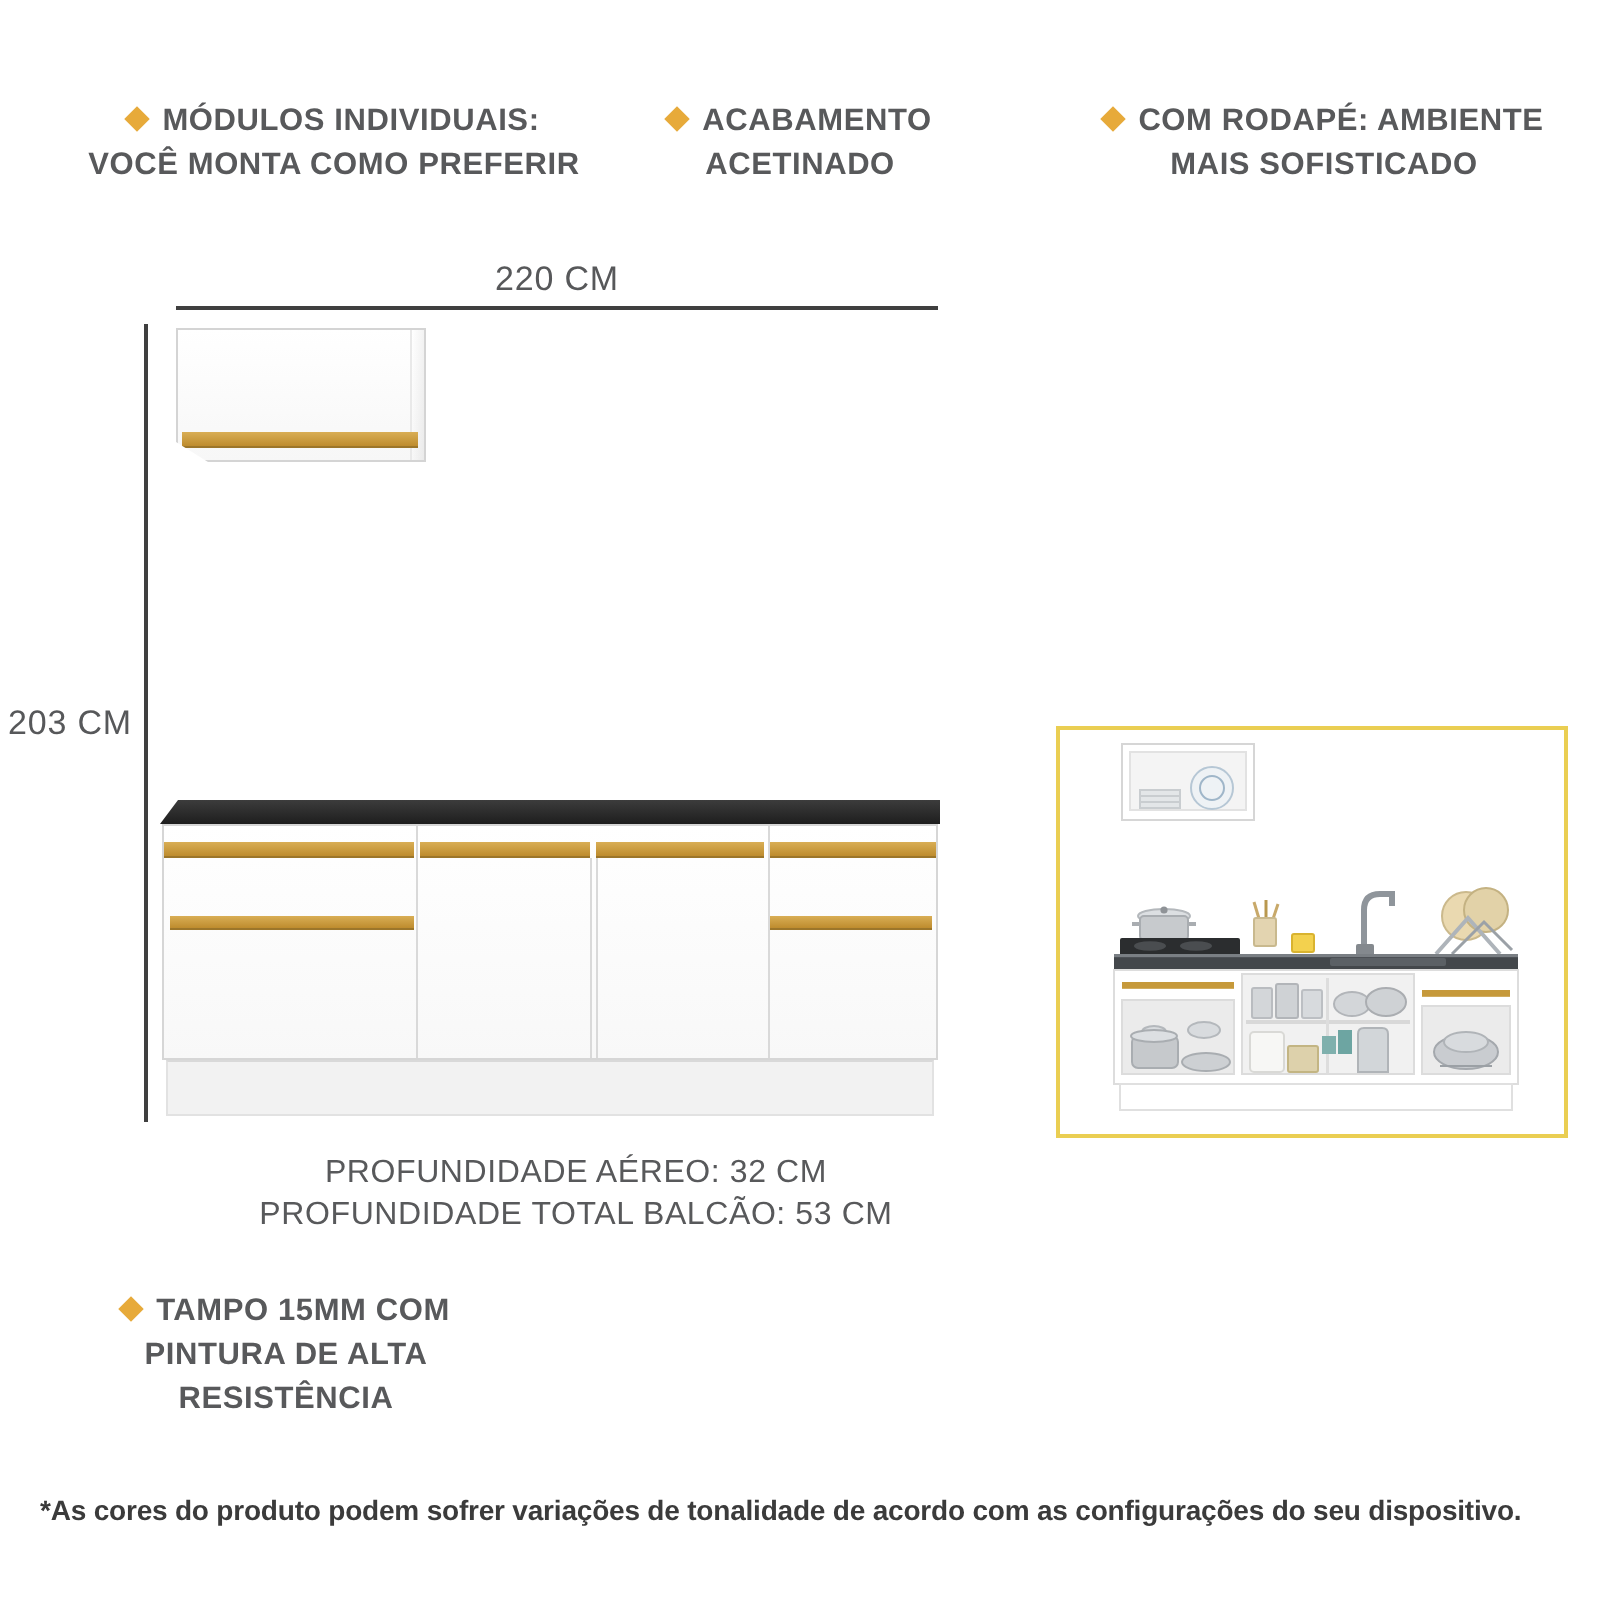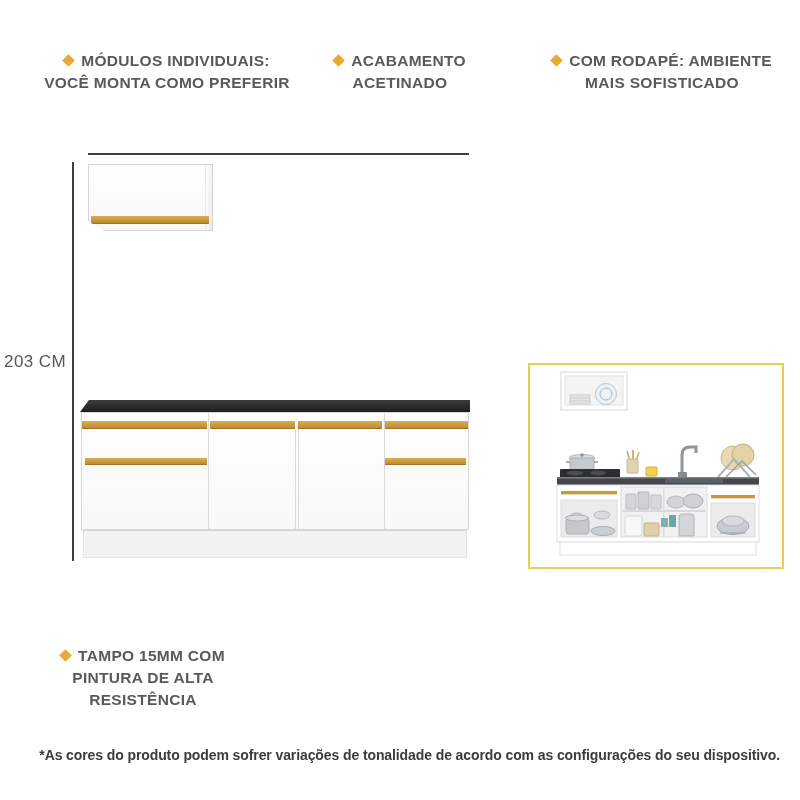--- a/index.html
+++ b/index.html
@@ -45,21 +45,21 @@
   #plinth{position:absolute;left:83px;top:530px;width:384px;height:28px;
     background:#f2f2f2;border:1px solid #e2e2e2;border-top-color:#d9d9d9;}
 
   #depth-notes{position:absolute;left:88px;top:576px;width:400px;text-align:center;
     color:var(--text);font-size:16px;line-height:21px;letter-spacing:.3px;white-space:pre-line;}
 
   #photo-panel{position:absolute;left:528px;top:363px;width:256px;height:206px;
     border:2px solid var(--photo-border);background:#fff;}
   #photo-panel svg{display:block;width:100%;height:100%;}
 
-  #disclaimer{position:absolute;left:20px;right:20px;top:747px;text-align:right;
+  #disclaimer{position:absolute;left:20px;right:20px;top:747px;text-align:left;
     color:var(--disc);font-weight:bold;font-size:14px;letter-spacing:-.1px;}
 </style>
 </head>
 <body>
 
 <div id="stage">
 
   <div class="feature" style="left:31px;top:50px;width:272px;">
     <span class="diamond"></span><span class="txt">MÓDULOS INDIVIDUAIS:
 VOCÊ MONTA COMO PREFERIR</span>
@@ -67,20 +67,21 @@
   <div class="feature" style="left:536px;top:50px;width:252px;">
     <span class="diamond"></span><span class="txt">COM RODAPÉ: AMBIENTE
 MAIS SOFISTICADO</span>
   </div>
   <div class="feature" style="left:305px;top:50px;width:190px;">
     <span class="diamond"></span><span class="txt">ACABAMENTO
 ACETINADO</span>
   </div>
 
   <div id="dim-h-line"></div>
+  <div id="dim-h-label" class="dim-label">220 CM</div>
   <div id="dim-v-line"></div>
   <div id="dim-v-label" class="dim-label">203 CM</div>
 
   <div id="wall-cabinet">
     <div class="side"></div>
     <div class="stripe"></div>
   </div>
 
   <div id="countertop"></div>
   <div id="cab-body">
@@ -90,20 +91,22 @@
     <div class="rail stripe" style="left:303px;width:83px;"></div>
     <div class="rail2 stripe" style="left:3px;width:122px;"></div>
     <div class="rail2 stripe" style="left:303px;width:81px;"></div>
     <div class="vdiv" style="left:126px;"></div>
     <div class="vdiv" style="left:213px;top:16px;"></div>
     <div class="vdiv" style="left:216px;top:16px;"></div>
     <div class="vdiv" style="left:302px;"></div>
   </div>
   <div id="plinth"></div>
 
+  <div id="depth-notes">PROFUNDIDADE AÉREO: 32 CM
+PROFUNDIDADE TOTAL BALCÃO: 53 CM</div>
 
   <div id="photo-panel">
     <svg viewBox="0 0 252 202">
 
       <g>
         <rect x="31" y="7" width="66" height="38" fill="#ffffff" stroke="#d6d6d6"></rect>
         <rect x="35" y="11" width="58" height="29" fill="#f4f4f4" stroke="#e2e2e2"></rect>
         <rect x="40" y="30" width="20" height="9" fill="#e3e6e8" stroke="#c9cdd0"></rect>
         <line x1="40" y1="33" x2="60" y2="33" stroke="#c9cdd0"></line>
         <line x1="40" y1="36" x2="60" y2="36" stroke="#c9cdd0"></line>

